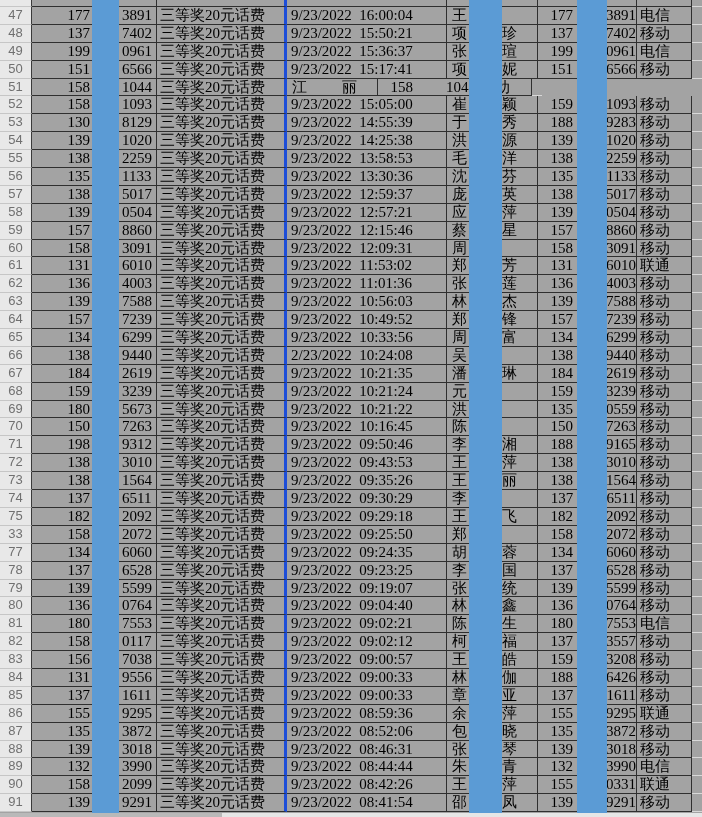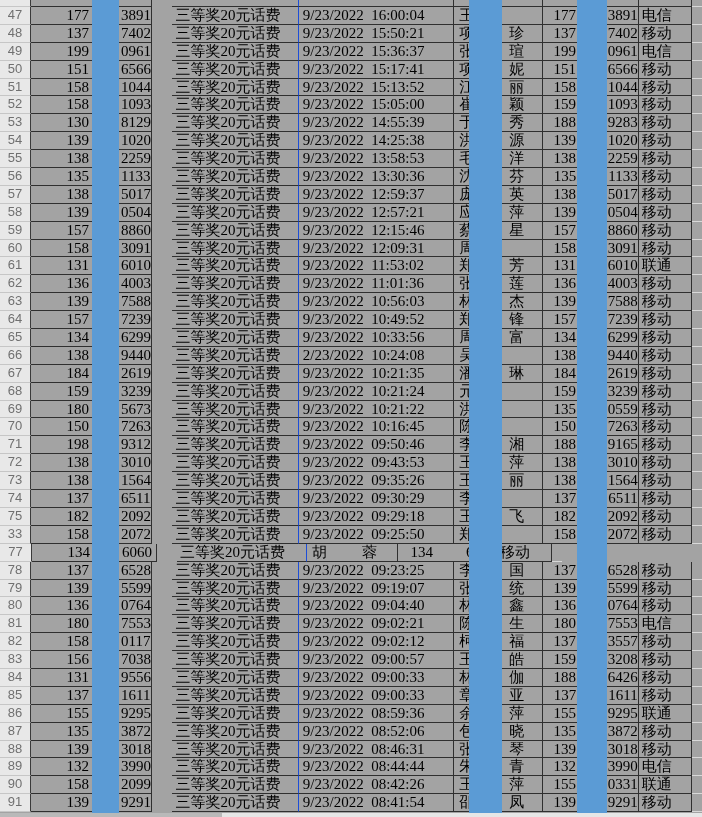--- a/index.html
+++ b/index.html
@@ -17,21 +17,21 @@
   .c-rowhead {
     width:32px; background:#e8e8e8; color:#707070;
     border-bottom:1px solid #c6c6c6 !important; border-right:1px solid #3a3a3a;
     text-align:center; font-size:13px;
     font-family:"Liberation Sans","DejaVu Sans",sans-serif;
   }
   .c-phone1 { width:125px; border-right:1px solid #2f2f2f; display:flex; }
   .c-phone1 .pre { width:60px; text-align:right; padding-right:2px; }
   .c-phone1 .gap { width:27px; }
   .c-phone1 .suf { flex:1; padding-left:3px; }
-  .c-prize { width:130px; border-right:1px solid #1d4ed8; padding-left:3px;margin-left:20px; }
+  .c-prize { width:130px; border-right:3px solid #1d4ed8; padding-left:3px; }
   .c-datetime { width:160px; border-right:1px solid #2f2f2f; padding-left:4px; white-space:pre !important; }
   .c-name { width:91px; border-right:1px solid #2f2f2f; display:flex; }
   .c-name .n1 { width:22px; padding-left:5px; }
   .c-name .ngap { width:33px; }
   .c-name .n2 { flex:1; }
   .c-phone2 { width:99px; border-right:1px solid #2f2f2f; display:flex; }
   .c-phone2 .pre2 { width:38px; text-align:right; padding-right:2px; }
   .c-phone2 .gap2 { width:30px; }
   .c-phone2 .suf2 { flex:1; padding-left:2px; }
   .c-carrier { width:55px; border-right:1px solid #2f2f2f; padding-left:3px; }
@@ -146,21 +146,20 @@
       <div class="c-extra"></div>
     </div>
       <div class="row">
       <div class="c-rowhead">51</div>
       <div class="c-phone1">
         <span class="pre">158</span>
         <span class="gap"></span>
         <span class="suf">1044</span>
       </div>
       <div class="c-prize">三等奖20元话费</div>
-      <div class="c-datetime">9/23/2022  15:13:52</div>
       <div class="c-name">
         <span class="n1">江</span>
         <span class="ngap"></span>
         <span class="n2">丽</span>
       </div>
       <div class="c-phone2">
         <span class="pre2">158</span>
         <span class="gap2"></span>
         <span class="suf2">1044</span>
       </div>
@@ -718,20 +717,21 @@
       <div class="c-extra"></div>
     </div>
       <div class="row">
       <div class="c-rowhead">77</div>
       <div class="c-phone1">
         <span class="pre">134</span>
         <span class="gap"></span>
         <span class="suf">6060</span>
       </div>
       <div class="c-prize">三等奖20元话费</div>
+      <div class="c-datetime">9/23/2022  09:24:35</div>
       <div class="c-name">
         <span class="n1">胡</span>
         <span class="ngap"></span>
         <span class="n2">蓉</span>
       </div>
       <div class="c-phone2">
         <span class="pre2">134</span>
         <span class="gap2"></span>
         <span class="suf2">6060</span>
       </div>

